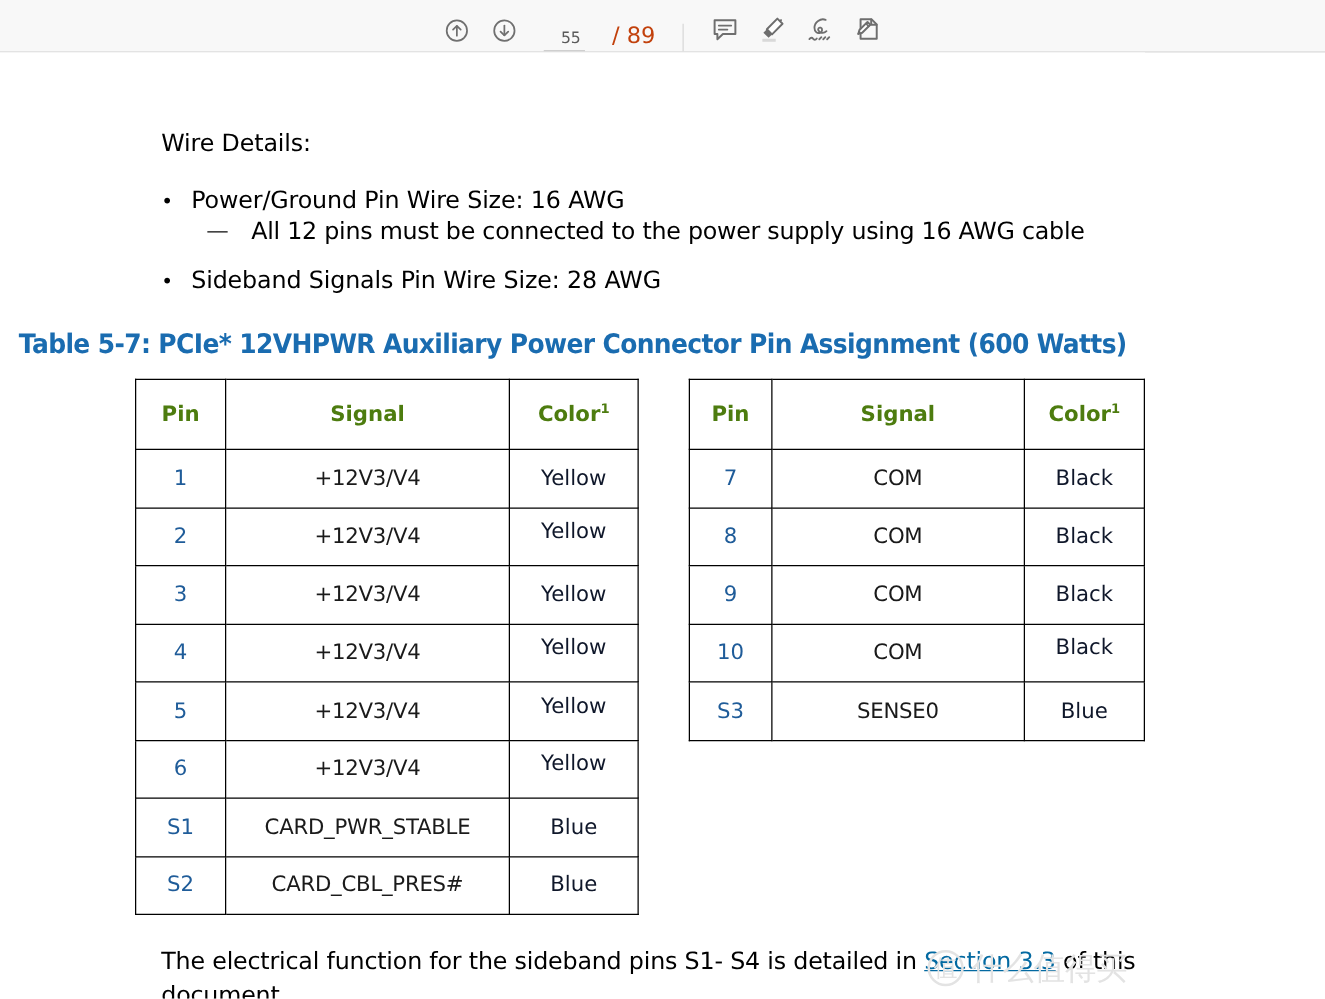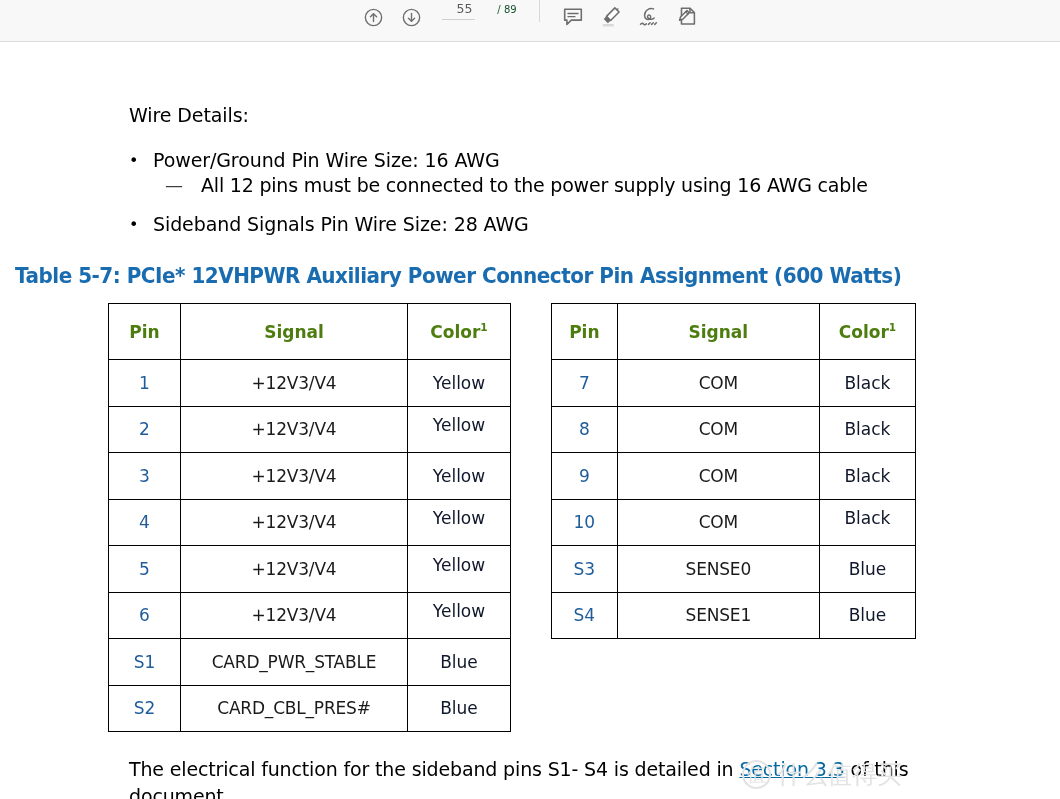--- a/index.html
+++ b/index.html
@@ -15,21 +15,21 @@
     overflow: hidden;
     position: relative;
   }
 
   
   #toolbar {
     height: 42px;
     background: #f8f8f8;
     border-bottom: 1px solid #dcdcdc;
     display: flex;
-    align-items: flex-start;
+    align-items: flex-end;
     justify-content: center;
     gap: 0px;
     box-sizing: border-box;
   }
   .tb-group {
     display: flex;
     align-items: center;
   }
   .tb-btn {
     width: 38px;
@@ -57,22 +57,22 @@
     border: none;
     border-bottom: 1px solid #cfcfcf;
     background: transparent;
     font-family: "DejaVu Sans", "Liberation Sans", sans-serif;
     font-size: 12.5px;
     color: #5a5a5a;
     padding: 1px 3px 3px 0;
     outline: none;
   }
   .page-total {
-    font-size: 10px;
-    color: #14532d;
+    font-size: 18px;
+    color: #c2410c;
     margin-left: 22px;
     white-space: pre;
   }
   .tb-divider {
     width: 1px;
     height: 22px;
     background: #d8d8d8;
     margin: 0 14px 0 16px;
   }
 
@@ -427,25 +427,20 @@
           <tr>
             <td class="cell-pin">10</td>
             <td class="cell-signal">COM</td>
             <td class="cell-color"><span class="hi-shift">Black</span></td>
           </tr>
           <tr>
             <td class="cell-pin">S3</td>
             <td class="cell-signal">SENSE0</td>
             <td class="cell-color"><span>Blue</span></td>
           </tr>
-          <tr>
-            <td class="cell-pin">S4</td>
-            <td class="cell-signal">SENSE1</td>
-            <td class="cell-color"><span>Blue</span></td>
-          </tr>
         </tbody>
     </table>
 
     <div class="closing">
       <span>The electrical function for the sideband pins S1- S4 is detailed in </span><a class="doc-link">Section 3.3</a><span> of this document.</span>
     </div>
 
   </div>
 
   <div id="watermark">

